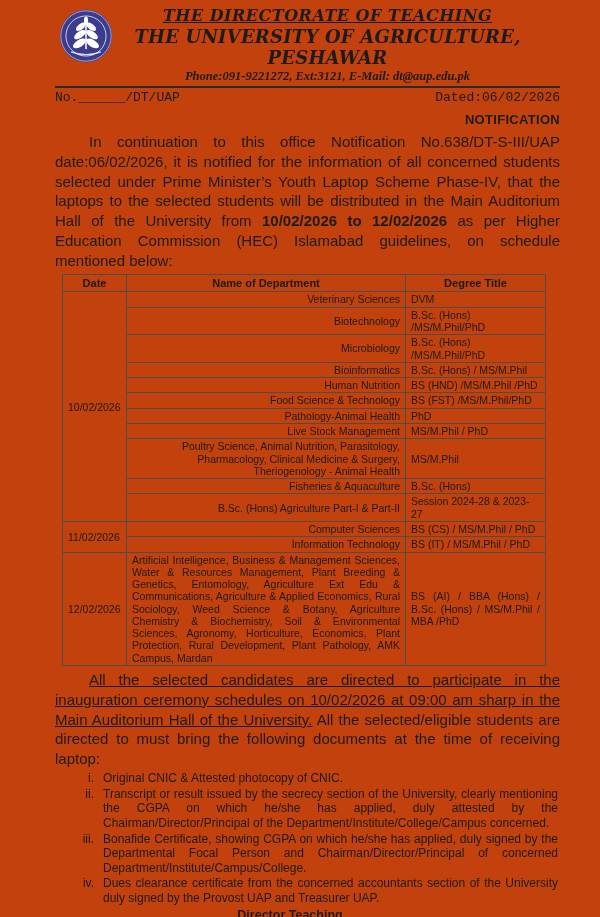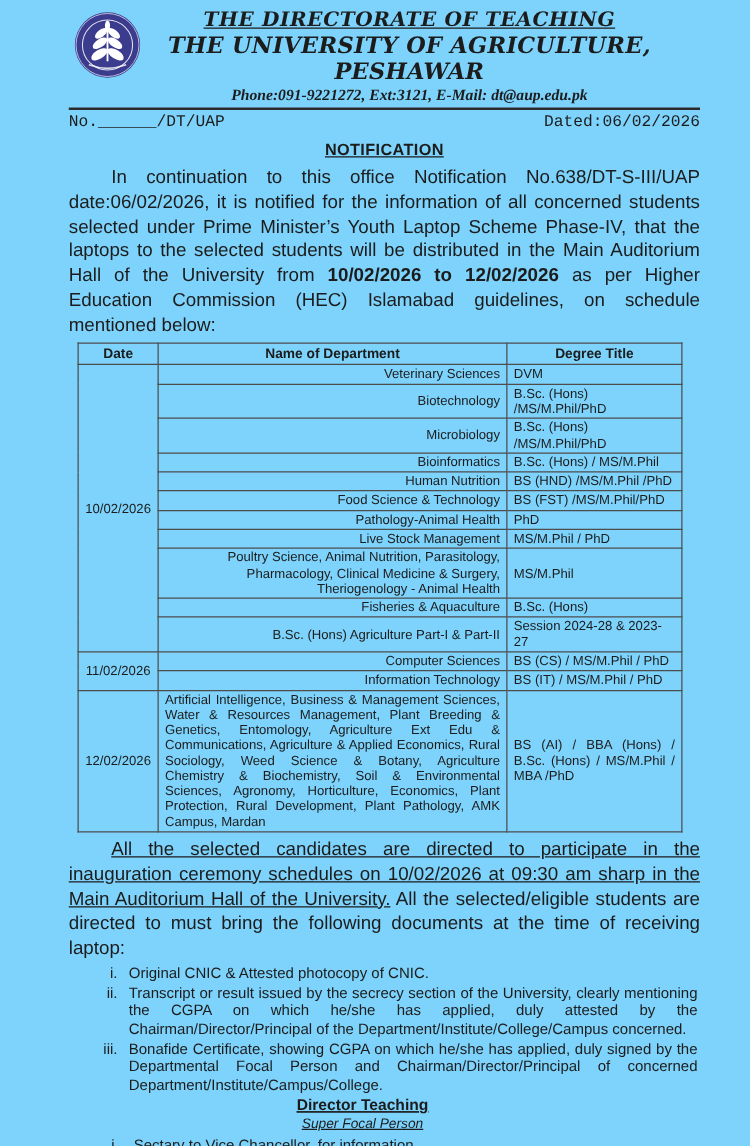--- a/index.html
+++ b/index.html
@@ -1,19 +1,19 @@
 <!DOCTYPE html>
 <html><head>
 <meta charset="utf-8">
 <style>
   * { margin:0; padding:0; box-sizing:border-box; }
   html,body { background:#e8e8e8; }
   .page {
     width:600px; height:917px; margin:0 auto; position:relative;
-    background:#7dd3fc; color:#1c1c1c; overflow:hidden;
+    background:#c2410c; color:#1c1c1c; overflow:hidden;
     font-family:"Liberation Sans", sans-serif;
   }
   .content { padding:6px 40px 0 55px; }
 
   
   .letterhead { position:relative; min-height:62px; }
   .logo { position:absolute; left:3px; top:2px; width:56px; height:56px; }
   .head-text { text-align:center; padding-left:40px; }
   .org1 {
     font-family:"DejaVu Serif", serif; font-style:italic; font-weight:bold;
@@ -28,40 +28,40 @@
     font-size:12.5px; margin-top:1px;
   }
   .rule { border-bottom:2px solid #2b2b2b; margin-top:2px; }
 
   .refline {
     display:flex; justify-content:space-between; margin-top:2px;
     font-family:Liberation Mono, monospace; font-size:13px;text-align:right;
   }
 
   .notif-title {
-    text-align:center; font-weight:bold; font-size:13px;
-    text-decoration:underline; margin:7px 0 5px 0; letter-spacing:.3px;
+    text-align:right; font-weight:bold; font-size:13px;
+    margin:7px 0 5px 0; letter-spacing:.3px;
   }
 
   
   .para { font-size:15px; line-height:1.32; text-align:justify; }
   .indent { text-indent:34px; }
   .b { font-weight:bold; }
   .u { text-decoration:underline; }
 
   
   table.schedule {
     border-collapse:collapse; margin:3px 0 0 7px; width:484px;
     font-size:10.5px; line-height:1.17;
   }
   .schedule th, .schedule td { border:1px solid #4d4d4d; padding:1px 5px; }
   .schedule th { font-weight:bold; text-align:center; font-size:11px; padding:2px 4px; }
   .col-date { width:64px; }
   .col-degree { width:140px; }
-  .date-cell { text-align:center; vertical-align:middle; }
+  .date-cell { text-align:left; vertical-align:middle; }
   .dept-cell { text-align:right; vertical-align:middle; }
   .degree-cell { vertical-align:middle; }
   .schedule tr:last-child .dept-cell,
   .schedule tr:last-child .degree-cell { text-align:justify; }
 
   .ceremony { margin-top:4px; }
 
   
   .doc-list { margin-top:2px; }
   .doc-item { display:flex; font-size:12px; line-height:1.22; margin-top:1px; }
@@ -190,34 +190,38 @@
             <td class="degree-cell">BS (IT) / MS/M.Phil / PhD</td>
           </tr>
           <tr>
             <td class="date-cell" rowspan="1">12/02/2026</td>
             <td class="dept-cell">Artificial Intelligence, Business &amp; Management Sciences, Water &amp; Resources Management, Plant Breeding &amp; Genetics, Entomology, Agriculture Ext Edu &amp; Communications, Agriculture &amp; Applied Economics, Rural Sociology, Weed Science &amp; Botany, Agriculture Chemistry &amp; Biochemistry, Soil &amp; Environmental Sciences, Agronomy, Horticulture, Economics, Plant Protection, Rural Development, Plant Pathology, AMK Campus, Mardan</td>
             <td class="degree-cell">BS (AI) / BBA (Hons) / B.Sc. (Hons) / MS/M.Phil / MBA /PhD</td>
           </tr>
         </tbody>
     </table>
 
-    <p class="para indent ceremony"><span class="u">All the selected candidates are directed to participate in the inauguration ceremony schedules on 10/02/2026 at 09:30 am sharp in the Main Auditorium Hall of the University.</span><span> All the selected/eligible students are directed to must bring the following documents at the time of receiving laptop:</span></p>
+    <p class="para indent ceremony"><span class="u">All the selected candidates are directed to participate in the inauguration ceremony schedules on 10/02/2026 at 09:00 am sharp in the Main Auditorium Hall of the University.</span><span> All the selected/eligible students are directed to must bring the following documents at the time of receiving laptop:</span></p>
 
     <div class="doc-list">
         <div class="doc-item">
           <span class="num">i.</span>
           <span class="txt">Original CNIC &amp; Attested photocopy of CNIC.</span>
         </div>
         <div class="doc-item">
           <span class="num">ii.</span>
           <span class="txt">Transcript or result issued by the secrecy section of the University, clearly mentioning the CGPA on which he/she has applied, duly attested by the Chairman/Director/Principal of the Department/Institute/College/Campus concerned.</span>
         </div>
         <div class="doc-item">
           <span class="num">iii.</span>
           <span class="txt">Bonafide Certificate, showing CGPA on which he/she has applied, duly signed by the Departmental Focal Person and Chairman/Director/Principal of concerned Department/Institute/Campus/College.</span>
+        </div>
+        <div class="doc-item">
+          <span class="num">iv.</span>
+          <span class="txt">Dues clearance certificate from the concerned accountants section of the University duly signed by the Provost UAP and Treasurer UAP.</span>
         </div>
       </div>
 
 
     <div class="sig-block">
       <div class="sig-title">Director Teaching</div>
       <div class="sig-sub">Super Focal Person</div>
     </div>
 
     <div class="copy-list">

